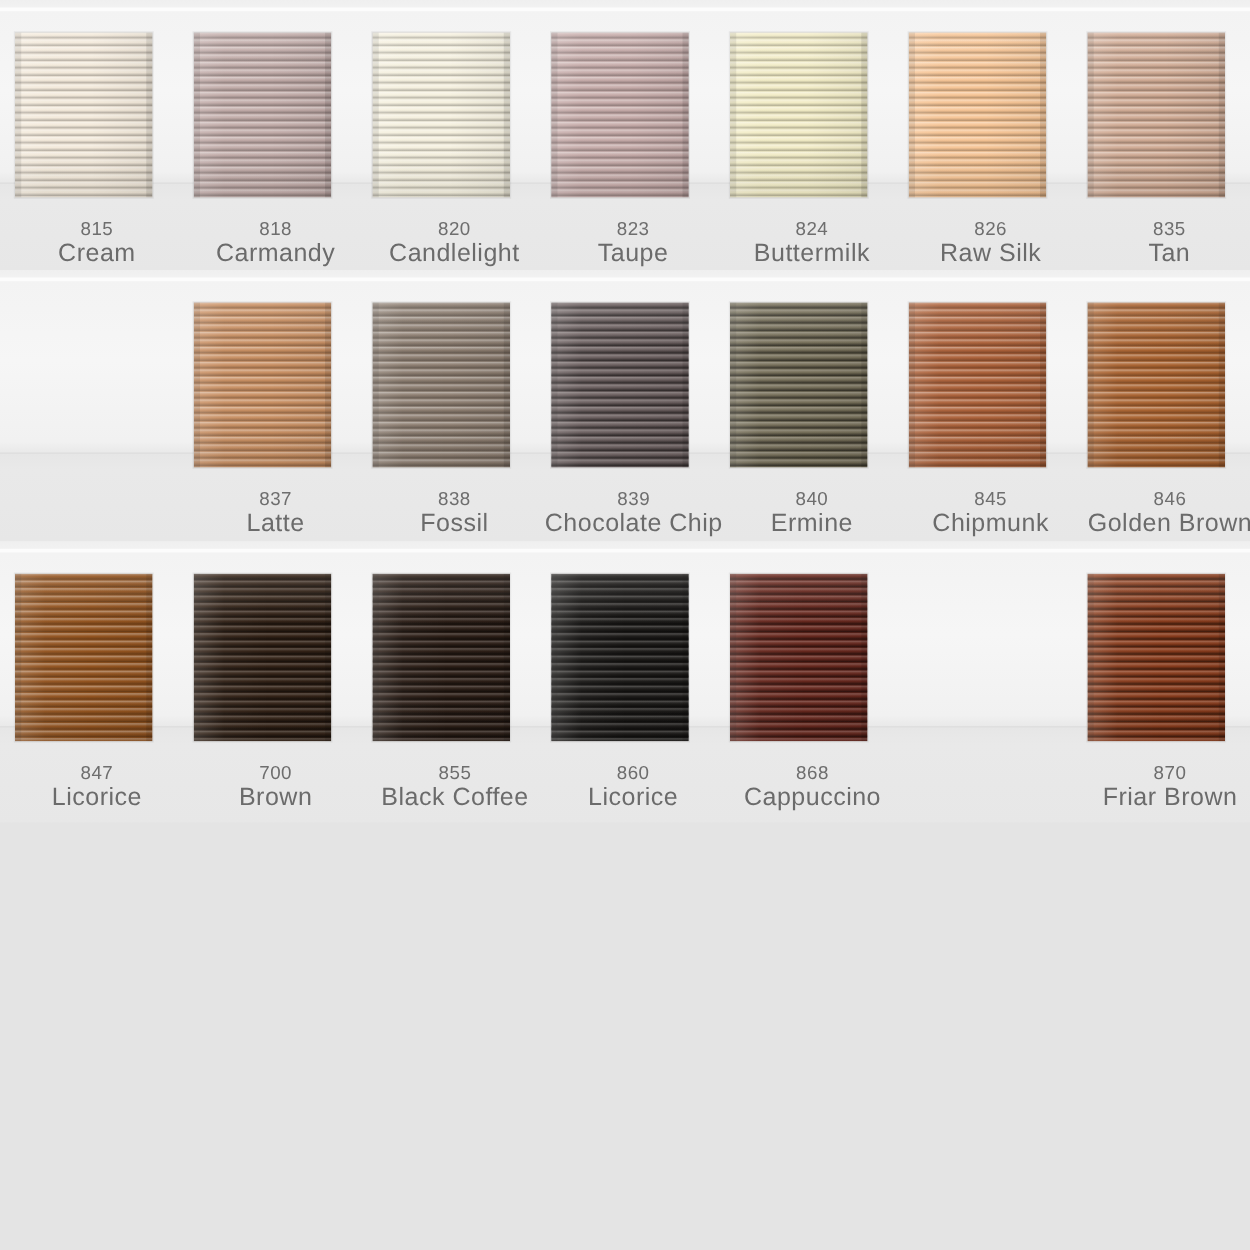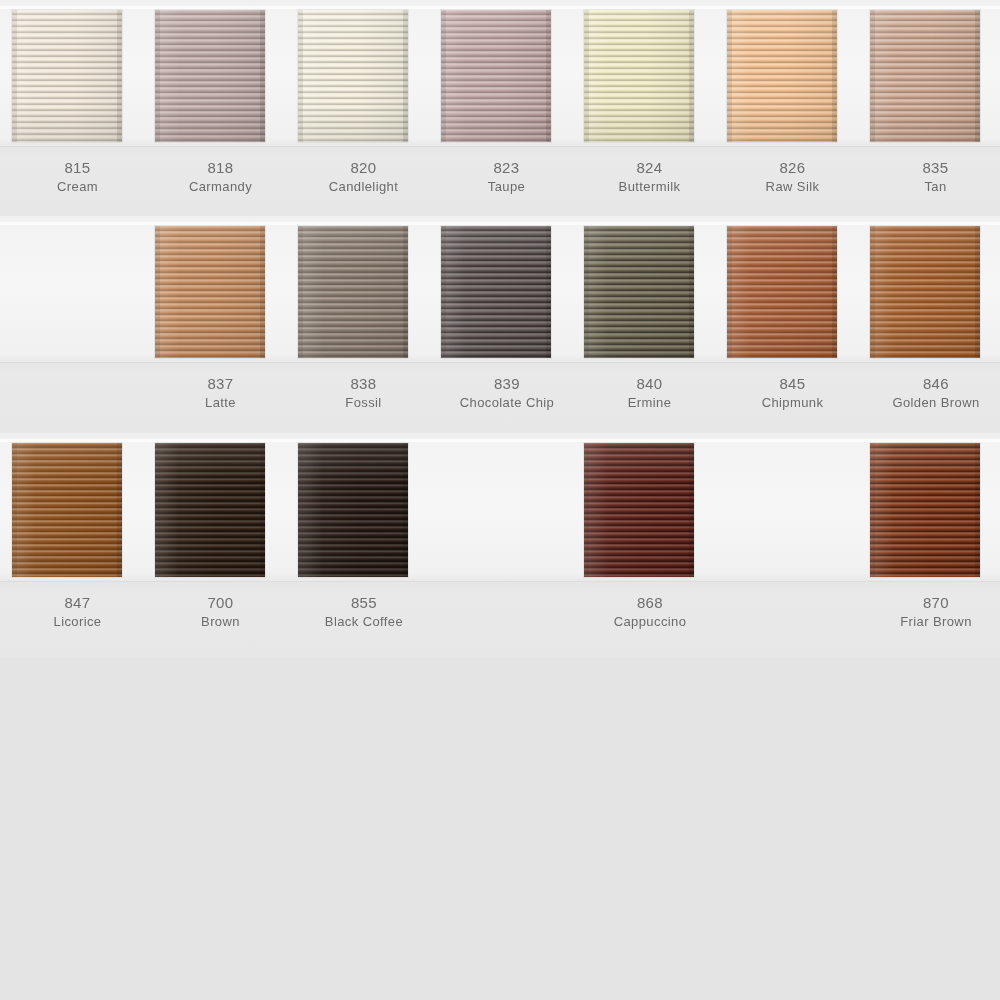--- a/index.html
+++ b/index.html
@@ -69,21 +69,21 @@
     top: 146px;
     height: 70px;
     background: linear-gradient(180deg, #e6e6e6 0%, #e9e9e9 18%, #e7e7e7 100%);
     border-top: 1px solid #dcdcdc;
   }
   .row-2 .label-band { top: 148px; height: 77px; }
 
   .cells {
     position: absolute;
     left: 0;
-    top: 0;
+    top: 16px;
     width: 1000px;
     height: 100%;
   }
 
   .cell {
     position: absolute;
     top: 0;
     width: 143px;
     height: 100%;
   }
@@ -172,21 +172,21 @@
     letter-spacing: 0.4px;
   }
   .label .code {
     display: block;
     font-size: 15px;
     line-height: 19px;
     color: #6e6e6e;
   }
   .label .name {
     display: block;
-    font-size: 13px;
+    font-size: 20px;
     line-height: 20px;
     color: #6b6b6b;
     white-space: nowrap;
   }
   .label.wide { width: 190px; left: -23px; }
 
   .row-0 .label { top: 158px; }
   .row-1 .label { top: 158px; }
   .row-2 .label { top: 160px; }
 
@@ -452,20 +452,33 @@
             <div class="edge-l"></div>
             <div class="edge-r"></div>
             <div class="sheen"></div>
           </div>
           <div class="label wide">
             <span class="code">855</span>
             <span class="name">Black Coffee</span>
           </div>
         </div>
 
+        <div class="cell" style="left:435px">
+          <div class="swatch dark">
+            <div class="base" style="background: rgb(31, 29, 27);"></div>
+            <div class="ribs"></div>
+            <div class="edge-l"></div>
+            <div class="edge-r"></div>
+            <div class="sheen"></div>
+          </div>
+          <div class="label">
+            <span class="code">860</span>
+            <span class="name">Licorice</span>
+          </div>
+        </div>
 
         <div class="cell" style="left:578px">
           <div class="swatch dark">
             <div class="base" style="background: rgb(104, 40, 30);"></div>
             <div class="ribs"></div>
             <div class="edge-l"></div>
             <div class="edge-r"></div>
             <div class="sheen"></div>
           </div>
           <div class="label wide">

